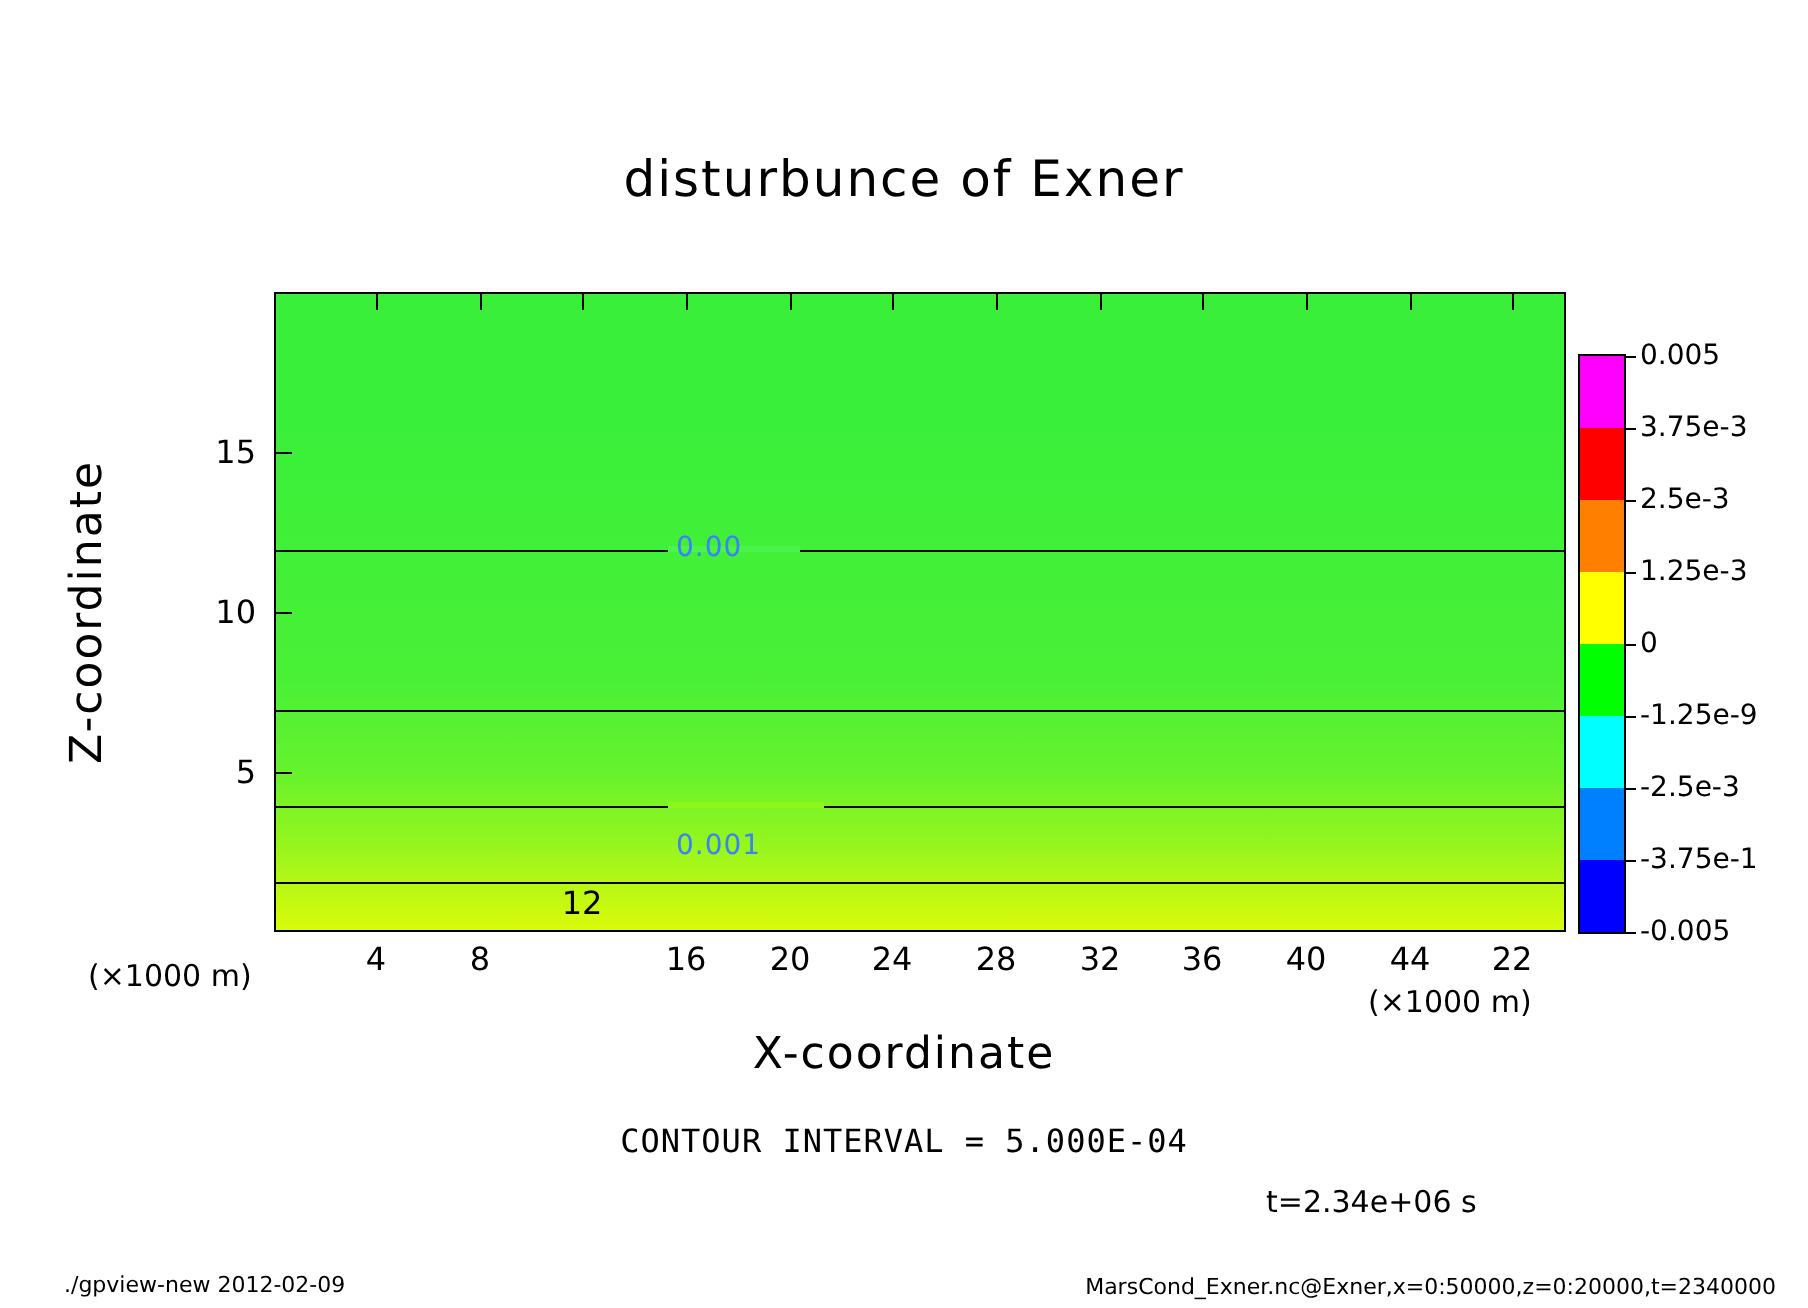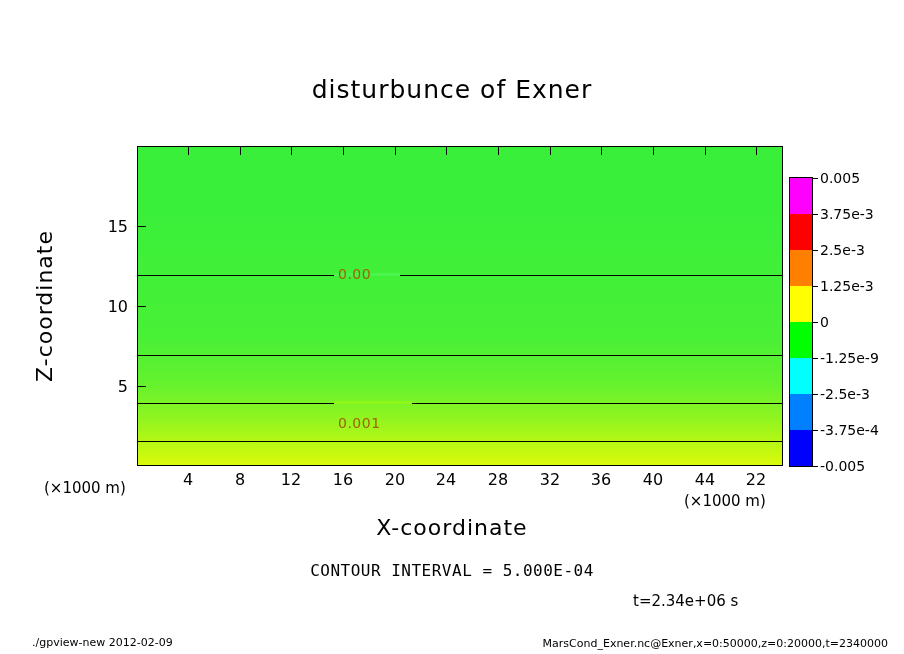--- a/index.html
+++ b/index.html
@@ -52,21 +52,21 @@
     width: 100%;
     height: 0;
     border-top: 1.4px solid #000000;
   }
   .contour-line.thin {
     border-top: 1px solid #000000;
   }
   .contour-label {
     position: absolute;
     font-size: 14px;
-    color: #a16207;
+    color: #3b82f6;
     background: transparent;
     font-family: "DejaVu Sans", sans-serif;
     letter-spacing: 0.5px;
   }
   .label-mask {
     position: absolute;
     height: 3px;
   }
   
   .xtick-label {
@@ -229,21 +229,21 @@
   <div class="tick-x" style="left:446px; top:146px; height:9px;"></div>
   <div class="tick-x" style="left:498px; top:146px; height:9px;"></div>
   <div class="tick-x" style="left:550px; top:146px; height:9px;"></div>
   <div class="tick-x" style="left:601px; top:146px; height:9px;"></div>
   <div class="tick-x" style="left:653px; top:146px; height:9px;"></div>
   <div class="tick-x" style="left:705px; top:146px; height:9px;"></div>
   <div class="tick-x" style="left:756px; top:146px; height:9px;"></div>
 
   <div class="xtick-label" style="left:188px; top:470px;">4</div>
   <div class="xtick-label" style="left:240px; top:470px;">8</div>
-  <div class="xtick-label" style="left:291px; top:470px;">12</div>
+  <div class="xtick-label" style="left:291px; top:442px;">12</div>
   <div class="xtick-label" style="left:343px; top:470px;">16</div>
   <div class="xtick-label" style="left:395px; top:470px;">20</div>
   <div class="xtick-label" style="left:446px; top:470px;">24</div>
   <div class="xtick-label" style="left:498px; top:470px;">28</div>
   <div class="xtick-label" style="left:550px; top:470px;">32</div>
   <div class="xtick-label" style="left:601px; top:470px;">36</div>
   <div class="xtick-label" style="left:653px; top:470px;">40</div>
   <div class="xtick-label" style="left:705px; top:470px;">44</div>
   <div class="xtick-label" style="left:756px; top:470px;">22</div>
 
@@ -277,19 +277,19 @@
       <div class="cb-label" style="top: 250px;">2.5e-3</div>
       <div class="cb-tick" style="top: 250px;"></div>
       <div class="cb-label" style="top: 286px;">1.25e-3</div>
       <div class="cb-tick" style="top: 286px;"></div>
       <div class="cb-label" style="top: 322px;">0</div>
       <div class="cb-tick" style="top: 322px;"></div>
       <div class="cb-label" style="top: 358px;">-1.25e-9</div>
       <div class="cb-tick" style="top: 358px;"></div>
       <div class="cb-label" style="top: 394px;">-2.5e-3</div>
       <div class="cb-tick" style="top: 394px;"></div>
-      <div class="cb-label" style="top: 430px;">-3.75e-4</div>
+      <div class="cb-label" style="top: 430px;">-3.75e-1</div>
       <div class="cb-tick" style="top: 430px;"></div>
       <div class="cb-label" style="top: 466px;">-0.005</div>
       <div class="cb-tick" style="top: 466px;"></div>
     </div>
 
 </div>
 
 </body></html>

